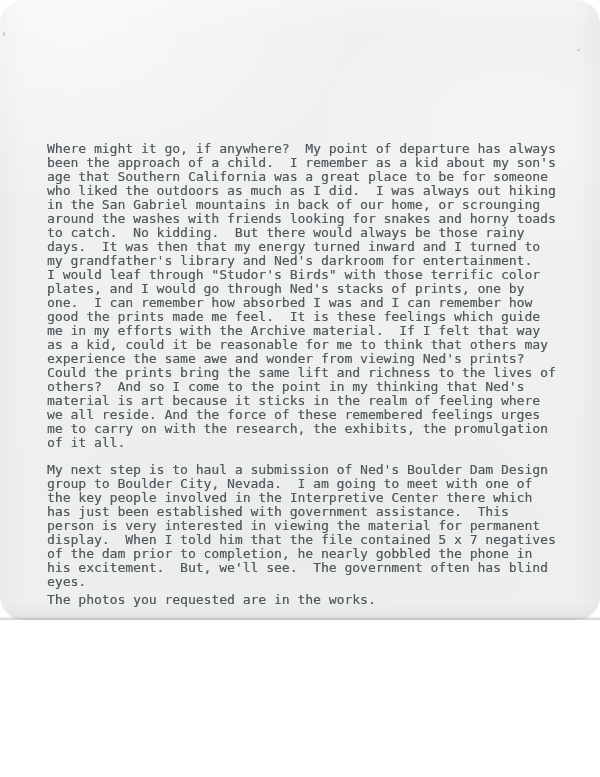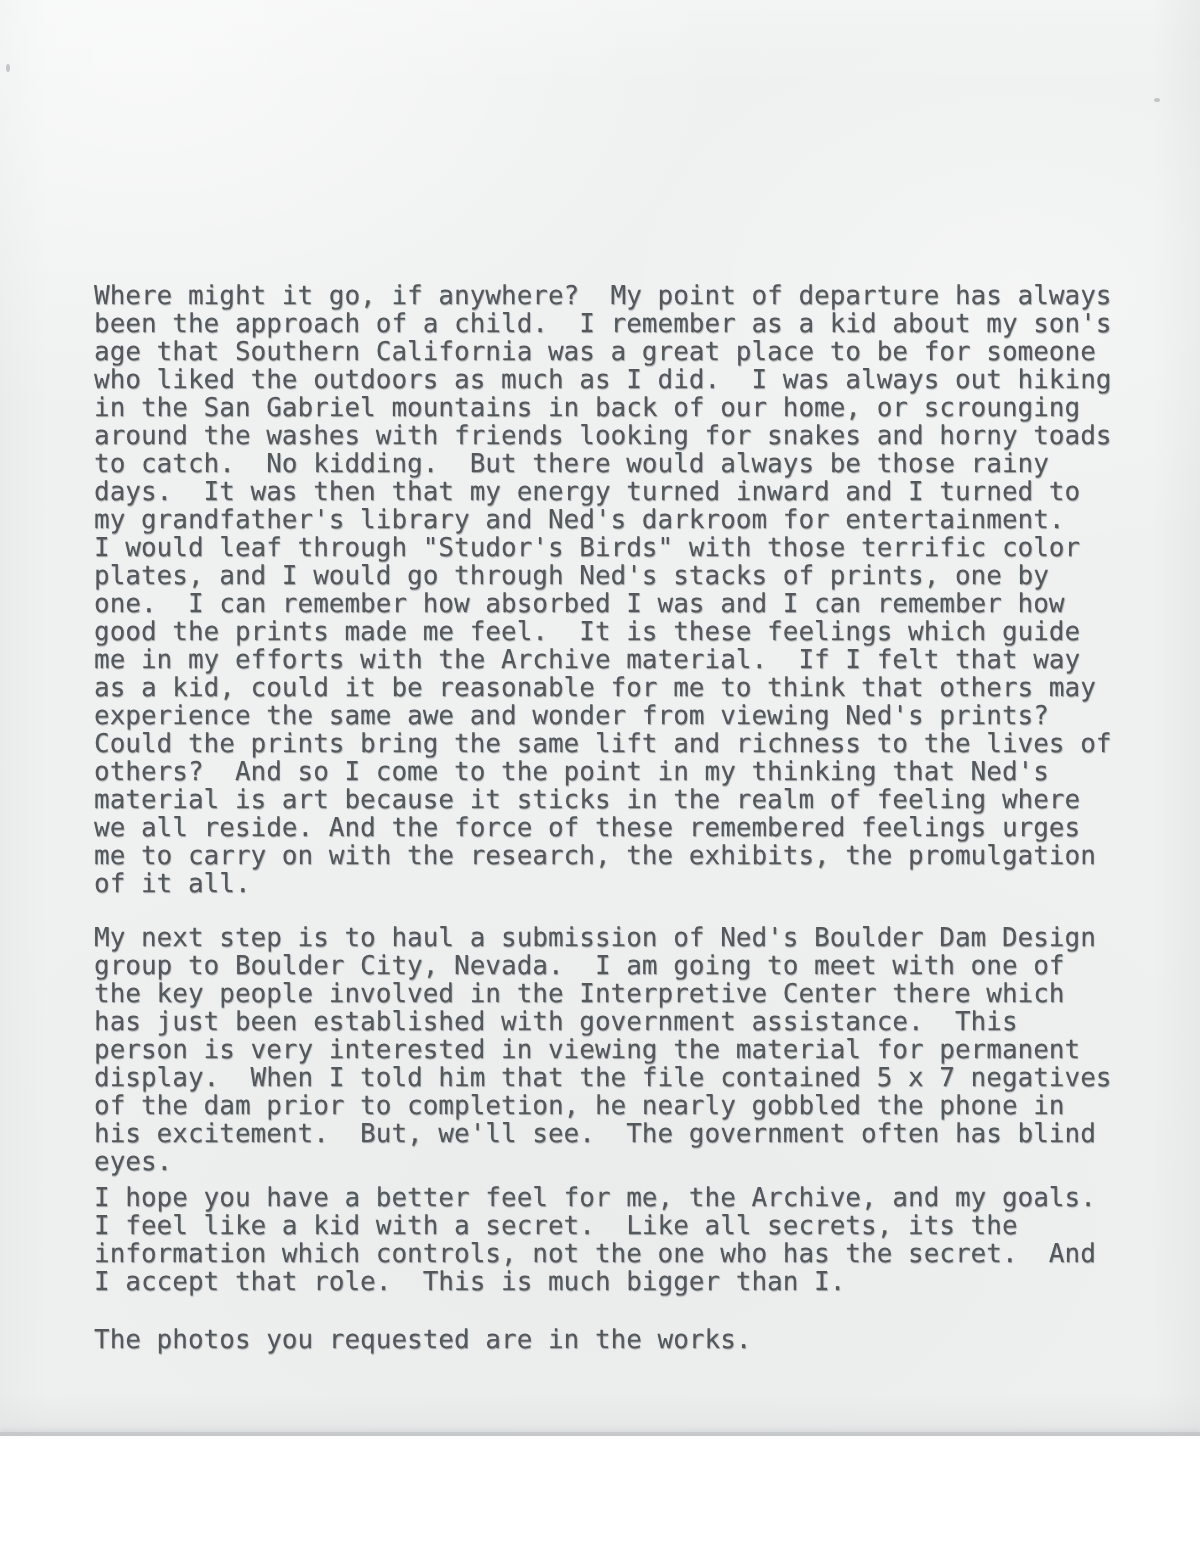--- a/index.html
+++ b/index.html
@@ -6,29 +6,30 @@
     margin: 0;
     padding: 0;
     width: 600px;
     height: 777px;
     overflow: hidden;
     font-family: "DejaVu Sans Mono", "Liberation Mono", monospace;
   }
   .page {
     position: relative;
     width: 600px;
-    height: 718px;
+    height: 620px;
     background-color: #eff1f0;
     
     background-image:
       radial-gradient(ellipse 420px 260px at 12% 4%, rgba(255,255,255,0.55), rgba(255,255,255,0) 70%),
       radial-gradient(ellipse 300px 200px at 85% 20%, rgba(255,255,255,0.30), rgba(255,255,255,0) 70%),
       radial-gradient(ellipse 500px 300px at 50% 85%, rgba(226,230,229,0.45), rgba(226,230,229,0) 75%),
       linear-gradient(90deg, rgba(222,226,225,0.35) 0%, rgba(255,255,255,0) 4%, rgba(255,255,255,0) 96%, rgba(219,223,222,0.45) 100%),
       linear-gradient(180deg, rgba(255,255,255,0.25) 0%, rgba(255,255,255,0) 6%, rgba(255,255,255,0) 97%, rgba(205,210,210,0.35) 100%);
+    border-radius: 24px;
   }
   
   .page::after {
     content: "";
     position: absolute;
     left: 0;
     bottom: 0;
     width: 600px;
     height: 2px;
     background: rgba(150,156,158,0.38);
@@ -91,19 +92,15 @@
 of it all.</div>
     <div class="para gap-lg">My next step is to haul a submission of Ned's Boulder Dam Design
 group to Boulder City, Nevada.  I am going to meet with one of
 the key people involved in the Interpretive Center there which
 has just been established with government assistance.  This
 person is very interested in viewing the material for permanent
 display.  When I told him that the file contained 5 x 7 negatives
 of the dam prior to completion, he nearly gobbled the phone in
 his excitement.  But, we'll see.  The government often has blind
 eyes.</div>
-    <div class="para gap-md">I hope you have a better feel for me, the Archive, and my goals.
-I feel like a kid with a secret.  Like all secrets, its the
-information which controls, not the one who has the secret.  And
-I accept that role.  This is much bigger than I.</div>
     <div class="para">The photos you requested are in the works.</div>
   </div>
 </div>
 
 </body></html>

